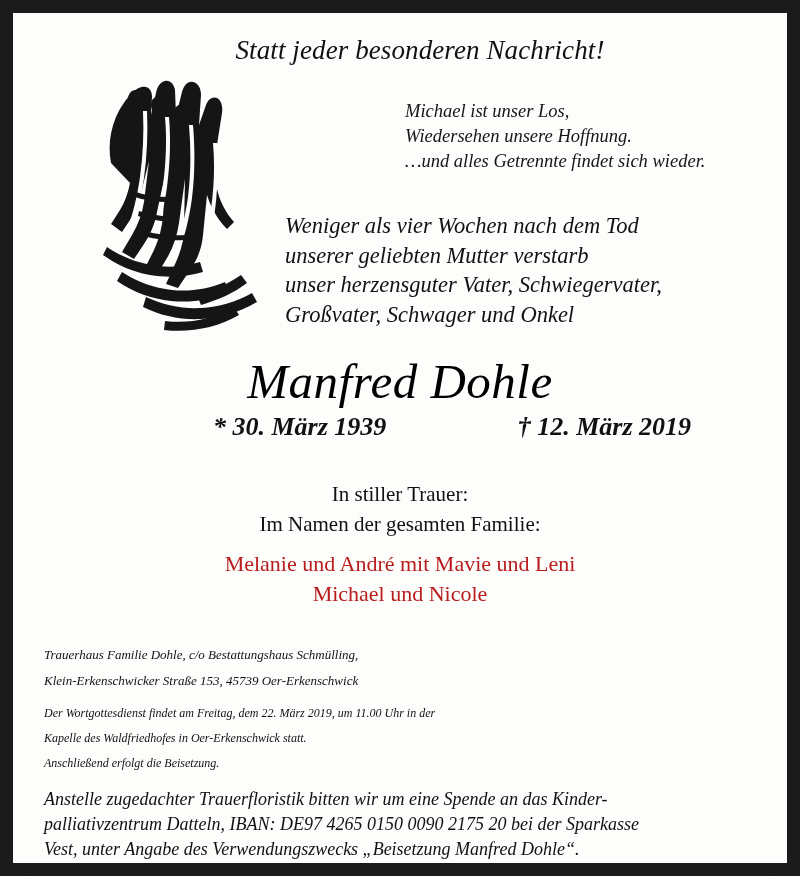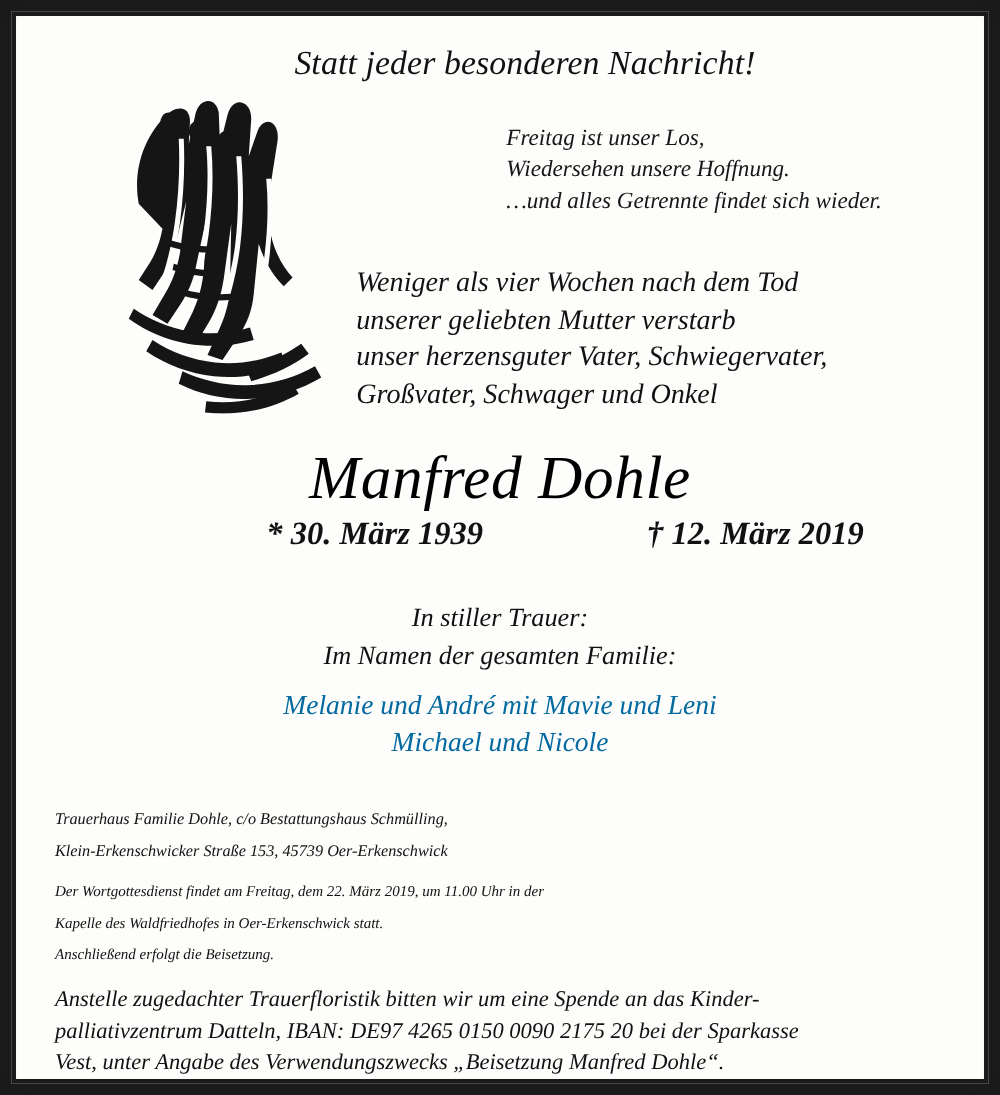--- a/index.html
+++ b/index.html
@@ -110,35 +110,33 @@
     font-weight: 600;
   }
   #life-dates .date-item { white-space: nowrap; }
 
   
   #mourning-intro {
     position: absolute;
     left: 0; right: 0;
     top: 466px;
     text-align: center;
-    font-style: italic;
     font-size: 21px;
     line-height: 30px;
     color: #111;
   }
 
   #mourner-names {
     position: absolute;
     left: 0; right: 0;
     top: 536px;
     text-align: center;
-    font-style: italic;
     font-size: 22px;
     line-height: 30px;
-    color: #0369a1;
+    color: #b91c1c;
   }
 
   
   .footer-block {
     position: absolute;
     left: 31px;
     right: 28px;
     font-style: italic;
     color: #111;
     white-space: nowrap;
@@ -201,21 +199,21 @@
             <path d="M86 132c11 4 23 6 35 6l-1 5c-12 0-24-2-35-6z"></path>
             <path d="M92 152c12 4 25 6 38 5l-1 5c-13 1-26-1-38-5z"></path>
             <path d="M98 172c13 4 27 5 41 4l-1 5c-14 1-28 0-41-4z"></path>
           </g>
         </svg>
       </div>
 
       <div id="headline">Statt jeder besonderen Nachricht!</div>
 
       <div id="verse-block">
-        <span class="txt-line">Freitag ist unser Los,</span>
+        <span class="txt-line">Michael ist unser Los,</span>
         <span class="txt-line">Wiedersehen unsere Hoffnung.</span>
         <span class="txt-line">…und alles Getrennte findet sich wieder.</span>
       </div>
 
       <div id="announcement-block">
         <span class="txt-line">Weniger als vier Wochen nach dem Tod</span>
         <span class="txt-line">unserer geliebten Mutter verstarb</span>
         <span class="txt-line">unser herzensguter Vater, Schwiegervater,</span>
         <span class="txt-line">Großvater, Schwager und Onkel</span>
       </div>

